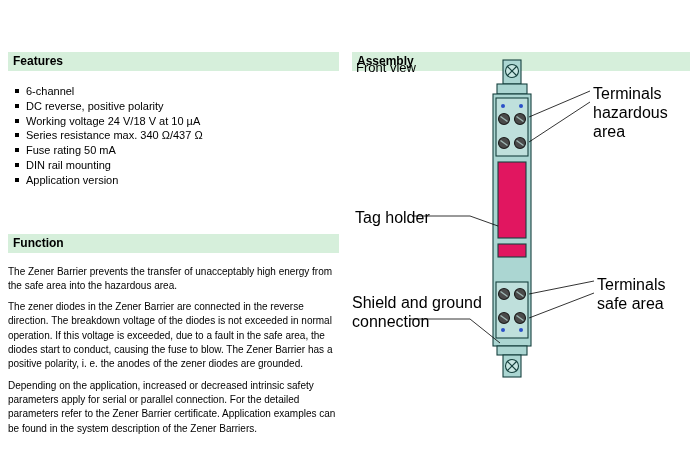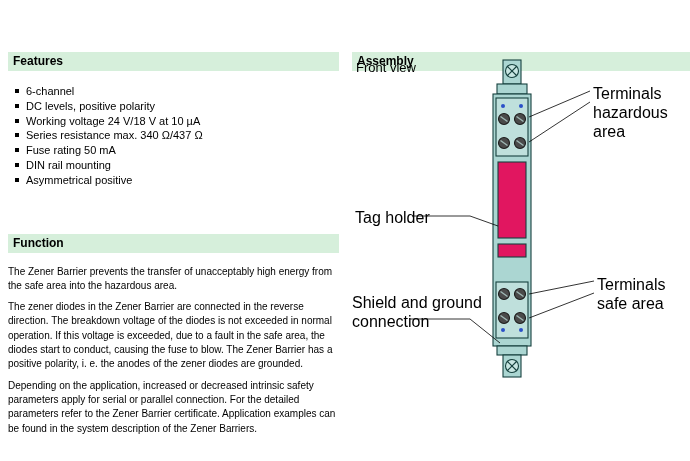--- a/index.html
+++ b/index.html
@@ -58,26 +58,26 @@
 </style>
 </head>
 <body>
 
 <div class="col-left">
   <div class="section-header">
     <span>Features</span>
   </div>
   <ul class="features-list">
     <li>6-channel</li>
-    <li>DC levels, positive polarity</li>
+    <li>DC reverse, positive polarity</li>
     <li>Working voltage 24 V/18 V at 10 µA</li>
     <li>Series resistance max. 340 Ω/437 Ω</li>
     <li>Fuse rating 50 mA</li>
     <li>DIN rail mounting</li>
-    <li>Asymmetrical positive</li>
+    <li>Application version</li>
   </ul>
   <div class="section-header function-header">
     <span>Function</span>
   </div>
   <div class="paragraphs">
     <p>The Zener Barrier prevents the transfer of unacceptably high energy from the safe area into the hazardous area.</p>
     <p>The zener diodes in the Zener Barrier are connected in the reverse direction. The breakdown voltage of the diodes is not exceeded in normal operation. If this voltage is exceeded, due to a fault in the safe area, the diodes start to conduct, causing the fuse to blow. The Zener Barrier has a positive polarity, i. e. the anodes of the zener diodes are grounded.</p>
     <p>Depending on the application, increased or decreased intrinsic safety parameters apply for serial or parallel connection. For the detailed parameters refer to the Zener Barrier certificate. Application examples can be found in the system description of the Zener Barriers.</p>
   </div>
 </div>

